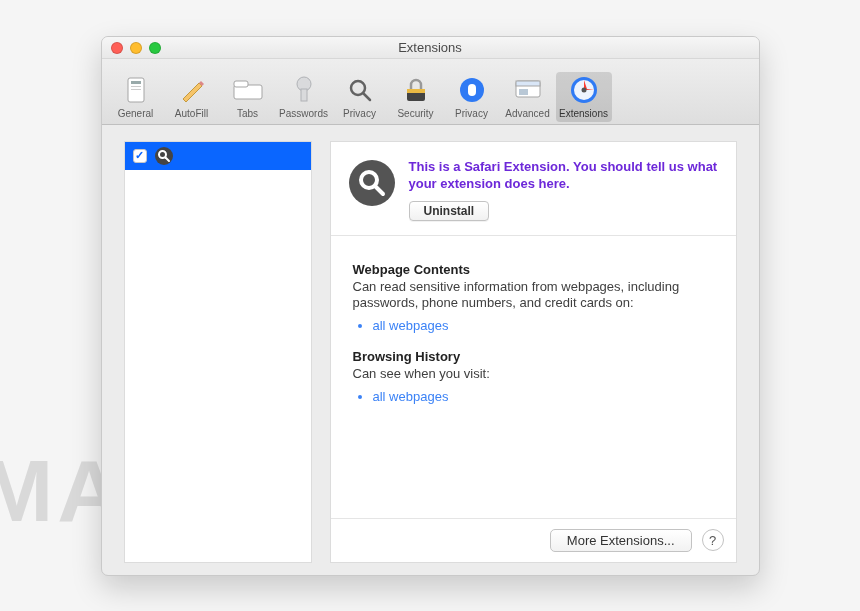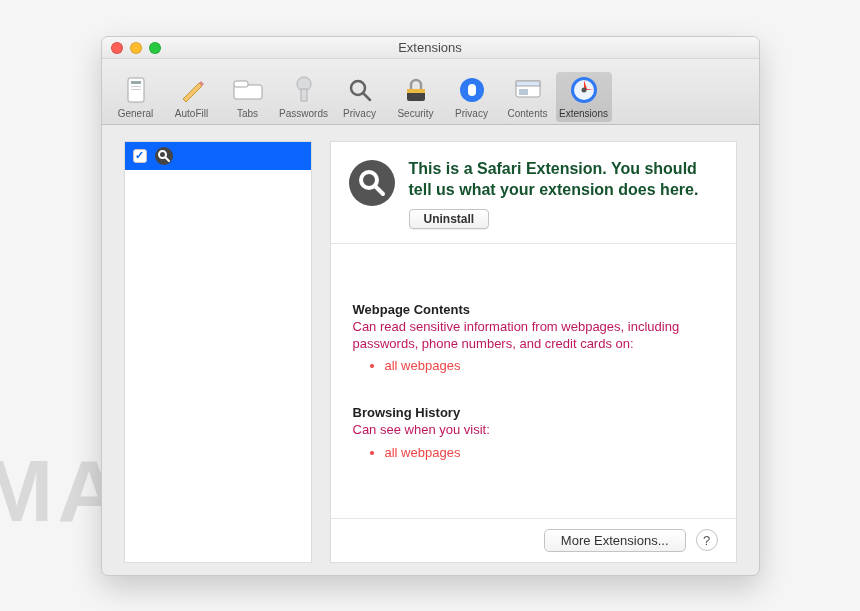--- a/index.html
+++ b/index.html
@@ -109,36 +109,36 @@
     }
     .mhead {
       display:flex; gap:14px; padding:16px 18px 14px 18px;
       border-bottom:1px solid #e4e4e4;
     }
     .bigicon {
       width:46px; height:46px; border-radius:23px; background:#545454;
       display:flex; align-items:center; justify-content:center; flex-shrink:0;
       margin-top:2px;
     }
-    .mhead-text { font-size:16px; color:#14532d; line-height:1.35; font-weight:600; }
+    .mhead-text { font-size:13px; color:#6d28d9; line-height:1.35; font-weight:600; }
     .btn {
       display:inline-block; margin-top:8px;
       font-size:12px; color:#333; font-weight:700;
       background: linear-gradient(#ffffff,#f1f1f1);
       border:1px solid #c3c3c3; border-radius:4px;
       padding:2px 14px;
       box-shadow: 0 1px 0 rgba(0,0,0,0.05);
     }
     .perms { padding: 26px 22px; font-size: 13px; }
-    .perms h4 { font-size:13px; font-weight:700; color:#222; margin-bottom:2px;margin-top:32px; }
-    .perms p { color:#be185d; margin-bottom:6px; line-height:1.3; }
-    .perms ul { margin: 0 0 16px 32px; color:#ef4444; }
+    .perms h4 { font-size:13px; font-weight:700; color:#222; margin-bottom:2px; }
+    .perms p { color:#404040; margin-bottom:6px; line-height:1.3; }
+    .perms ul { margin: 0 0 16px 20px; color:#3b82f6; }
     .bottombar {
       border-top:1px solid #e5e5e5;
-      padding:10px 18px;
+      padding:10px 12px;
       display:flex; justify-content:flex-end; align-items:center; gap:10px;
     }
     .morebtn {
       font-size:13px; color:#333;
       background:linear-gradient(#ffffff,#f2f2f2);
       border:1px solid #c3c3c3; border-radius:5px;
       padding:3px 16px;
     }
     .help {
       width:22px; height:22px; border-radius:11px;
@@ -230,21 +230,21 @@
       <div>Privacy</div>
     </div>
     <div class="tbitem">
       <div class="tbicon">
         <svg width="28" height="24">
             <rect x="2" y="3" width="24" height="16" rx="2" fill="#fff" stroke="#a5a5a5"></rect>
             <rect x="2" y="3" width="24" height="5" fill="#d9e6f7" stroke="#a5a5a5"></rect>
             <rect x="5" y="11" width="9" height="6" fill="#b9c8d6"></rect>
           </svg>
       </div>
-      <div>Contents</div>
+      <div>Advanced</div>
     </div>
     <div class="tbitem active">
       <div class="tbicon">
         <svg width="28" height="28">
             <circle cx="14" cy="14" r="13" fill="#2f7af4"></circle>
             <circle cx="14" cy="14" r="10" fill="#eef4fd"></circle>
             <path d="M14 4 L17 13 L24 14 L14 14 Z" fill="#ff3b30"></path>
             <circle cx="14" cy="14" r="2.5" fill="#555"></circle>
           </svg>
       </div>

